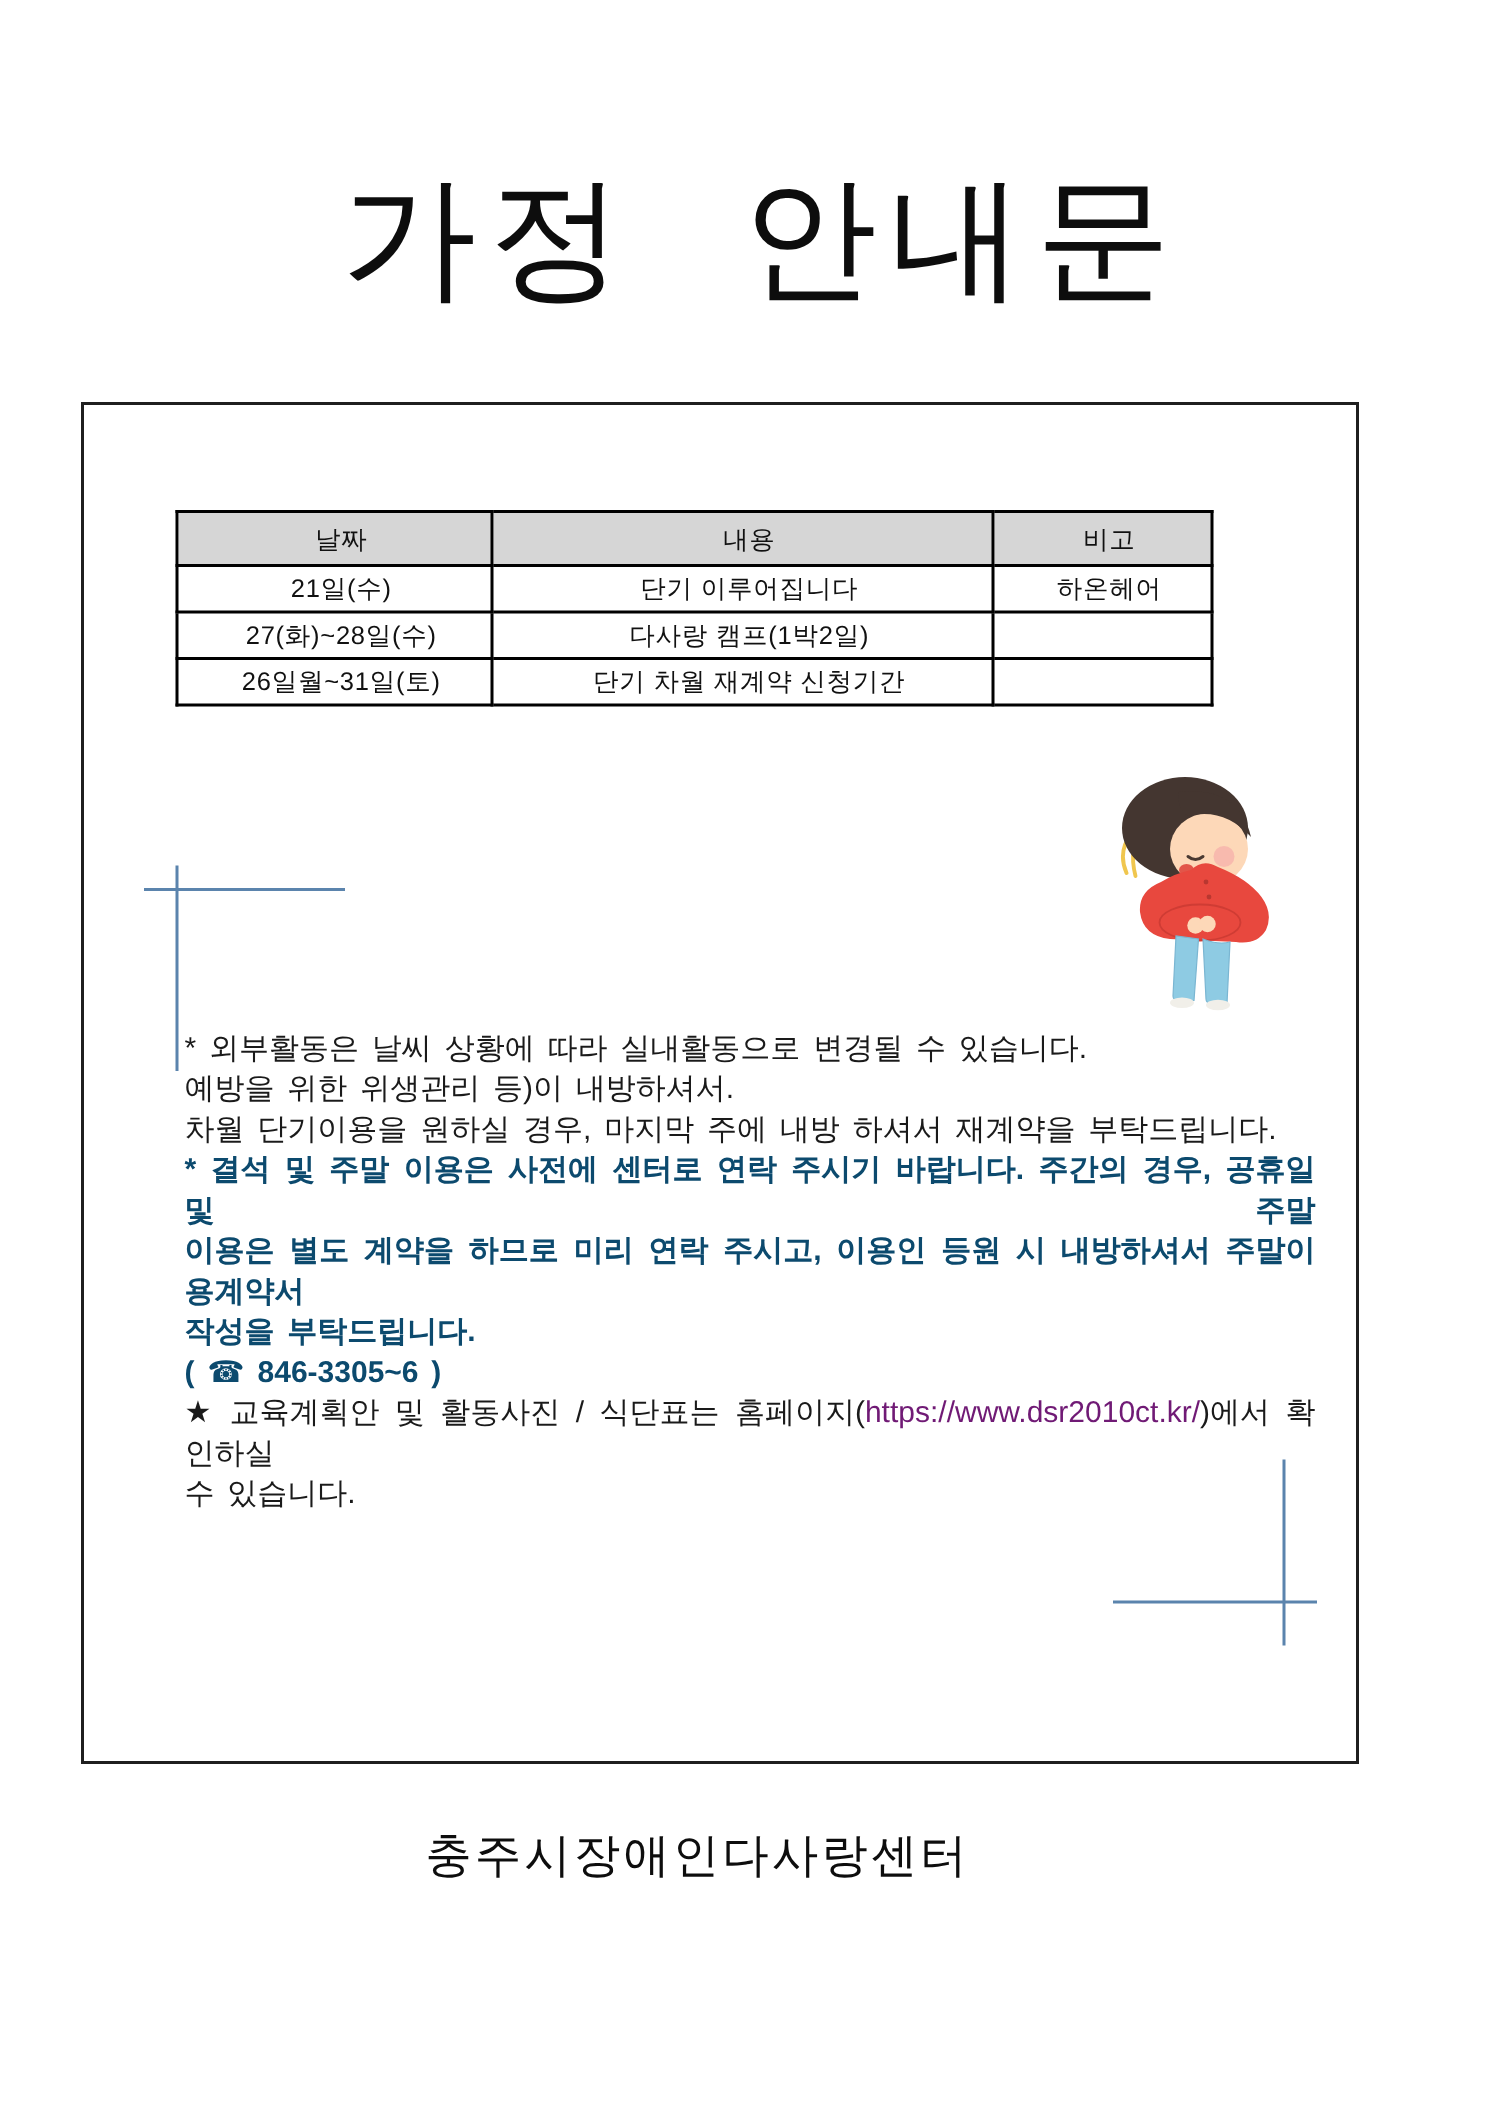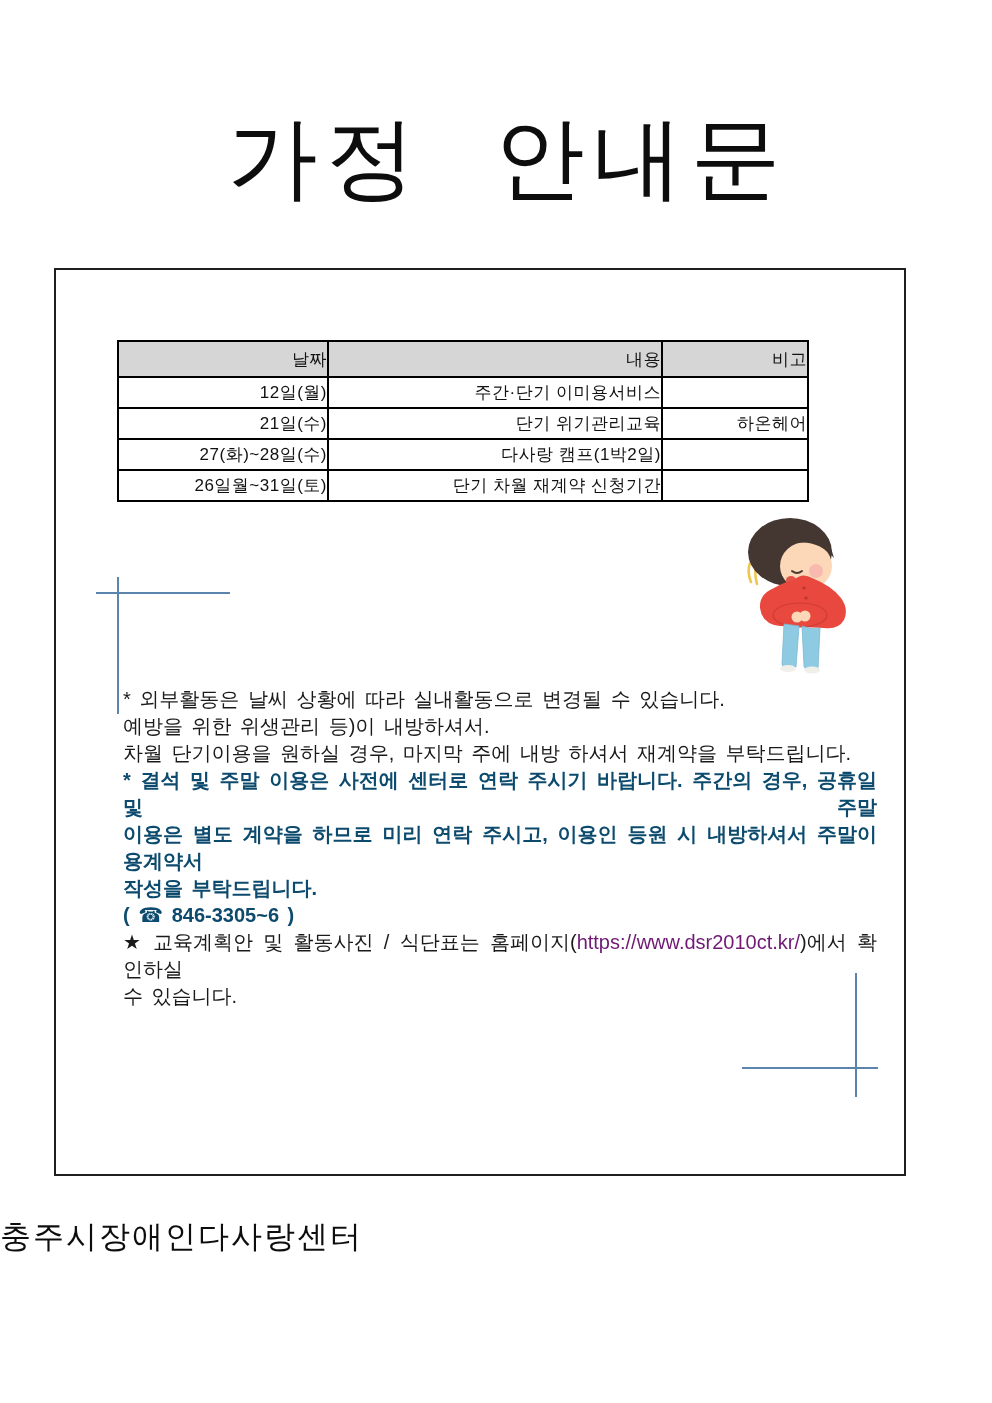--- a/index.html
+++ b/index.html
@@ -42,21 +42,21 @@
     position:absolute;
     left:61px; top:70px;
     border-collapse:collapse;
     font-size:17px;
     color:#111;
     table-layout:fixed;
   }
   .schedule th, .schedule td {
     border:2px solid #000;
     padding:0 0 0 9px;
-    text-align:right;
+    text-align:center;
     font-weight:400;
     letter-spacing:0.5px;
     overflow:hidden;
     white-space:nowrap;
   }
   .schedule th { background:#d6d6d6; height:34px; }
   .schedule td { background:#ffffff; height:29px; }
   .col-date    { width:210px; }
   .col-content { width:334px; }
   .col-note    { width:146px; }
@@ -89,20 +89,21 @@
   .line { min-height:27px; }
   .j { text-align:justify; text-align-last:justify; }
   .red { color:#0c4a6e; font-weight:700; }
   .url { color:#701a75; font-weight:400; }
 
   
   .footer {
     position:absolute;
     top:1216px; left:0;
     width:930px;
+    text-align:center;
     font-family:"Liberation Serif","DejaVu Serif",serif;
     font-size:31px;
     letter-spacing:2px;
     color:#0d0d0d;
   }
 </style>
 </head>
 <body>
 
 <div>
@@ -119,27 +120,22 @@
       </colgroup>
       <thead>
         <tr>
           <th>날짜</th>
           <th>내용</th>
           <th>비고</th>
         </tr>
       </thead>
       <tbody>
         <tr>
-          <td>12일(월)</td>
-          <td>주간·단기 이미용서비스</td>
-          <td></td>
-        </tr>
-        <tr>
           <td>21일(수)</td>
-          <td>단기 위기관리교육</td>
+          <td>단기 이루어집니다</td>
           <td>하온헤어</td>
         </tr>
         <tr>
           <td>27(화)~28일(수)</td>
           <td>다사랑 캠프(1박2일)</td>
           <td></td>
         </tr>
         <tr>
           <td>26일월~31일(토)</td>
           <td>단기 차월 재계약 신청기간</td>

